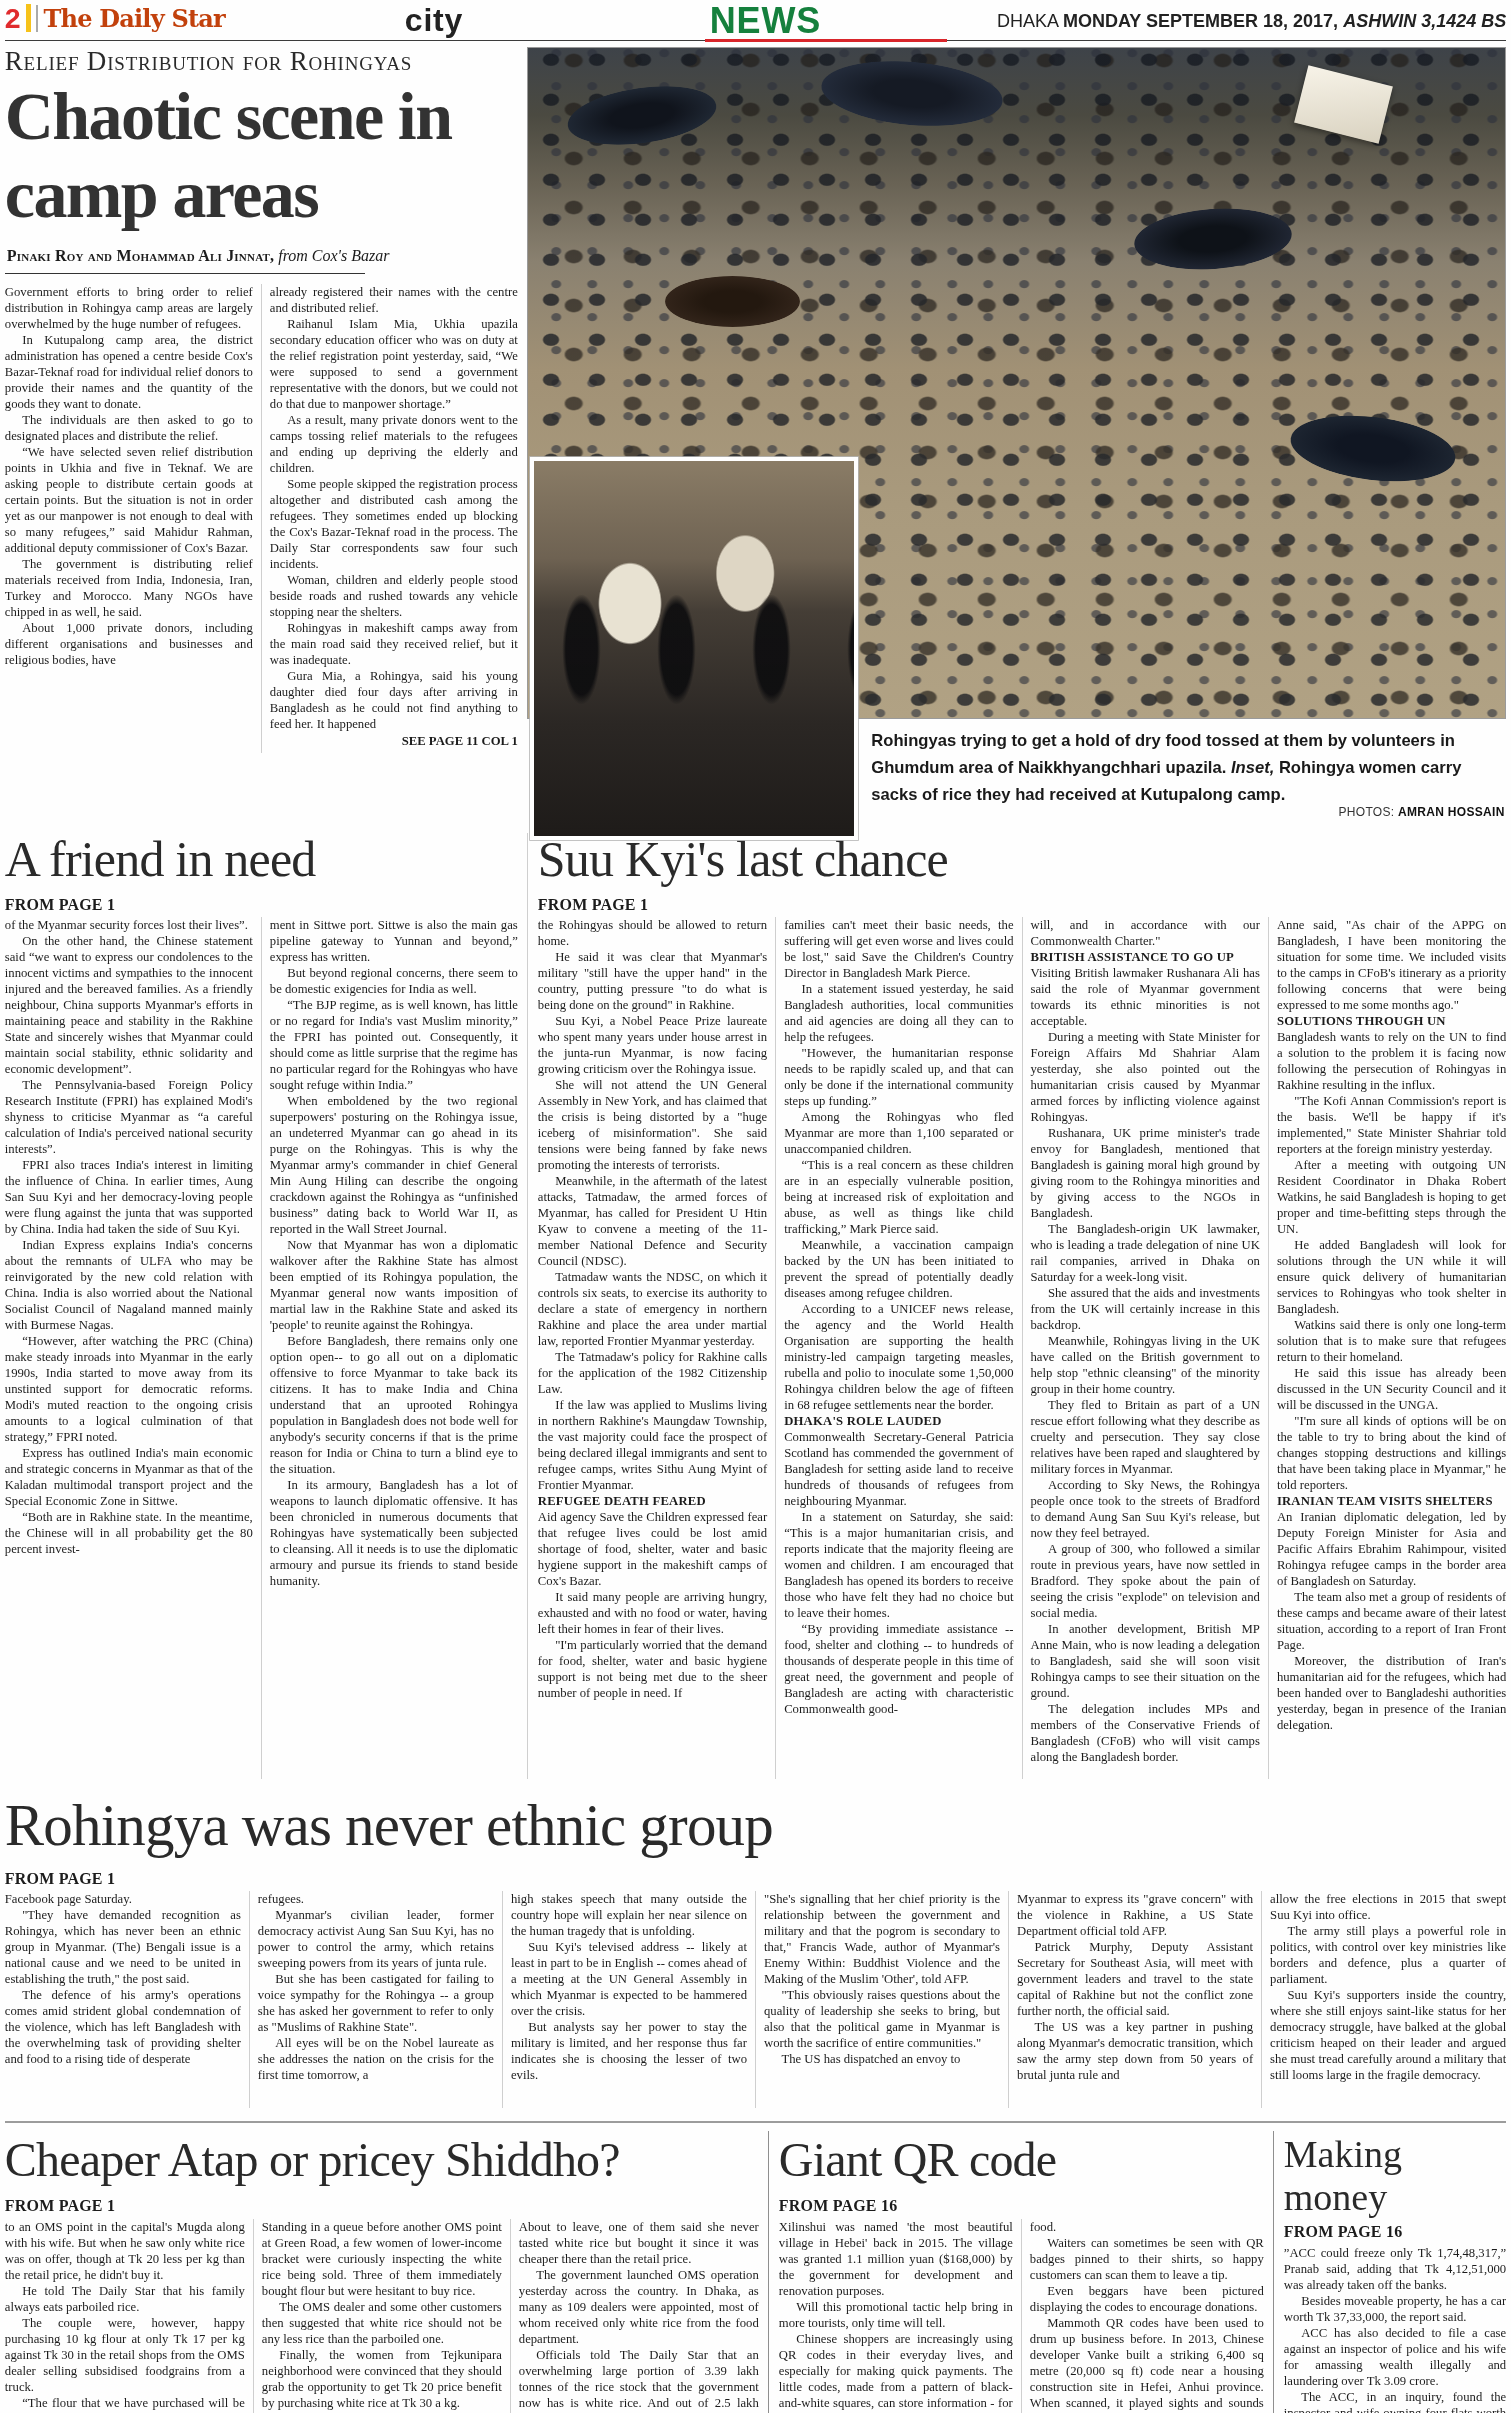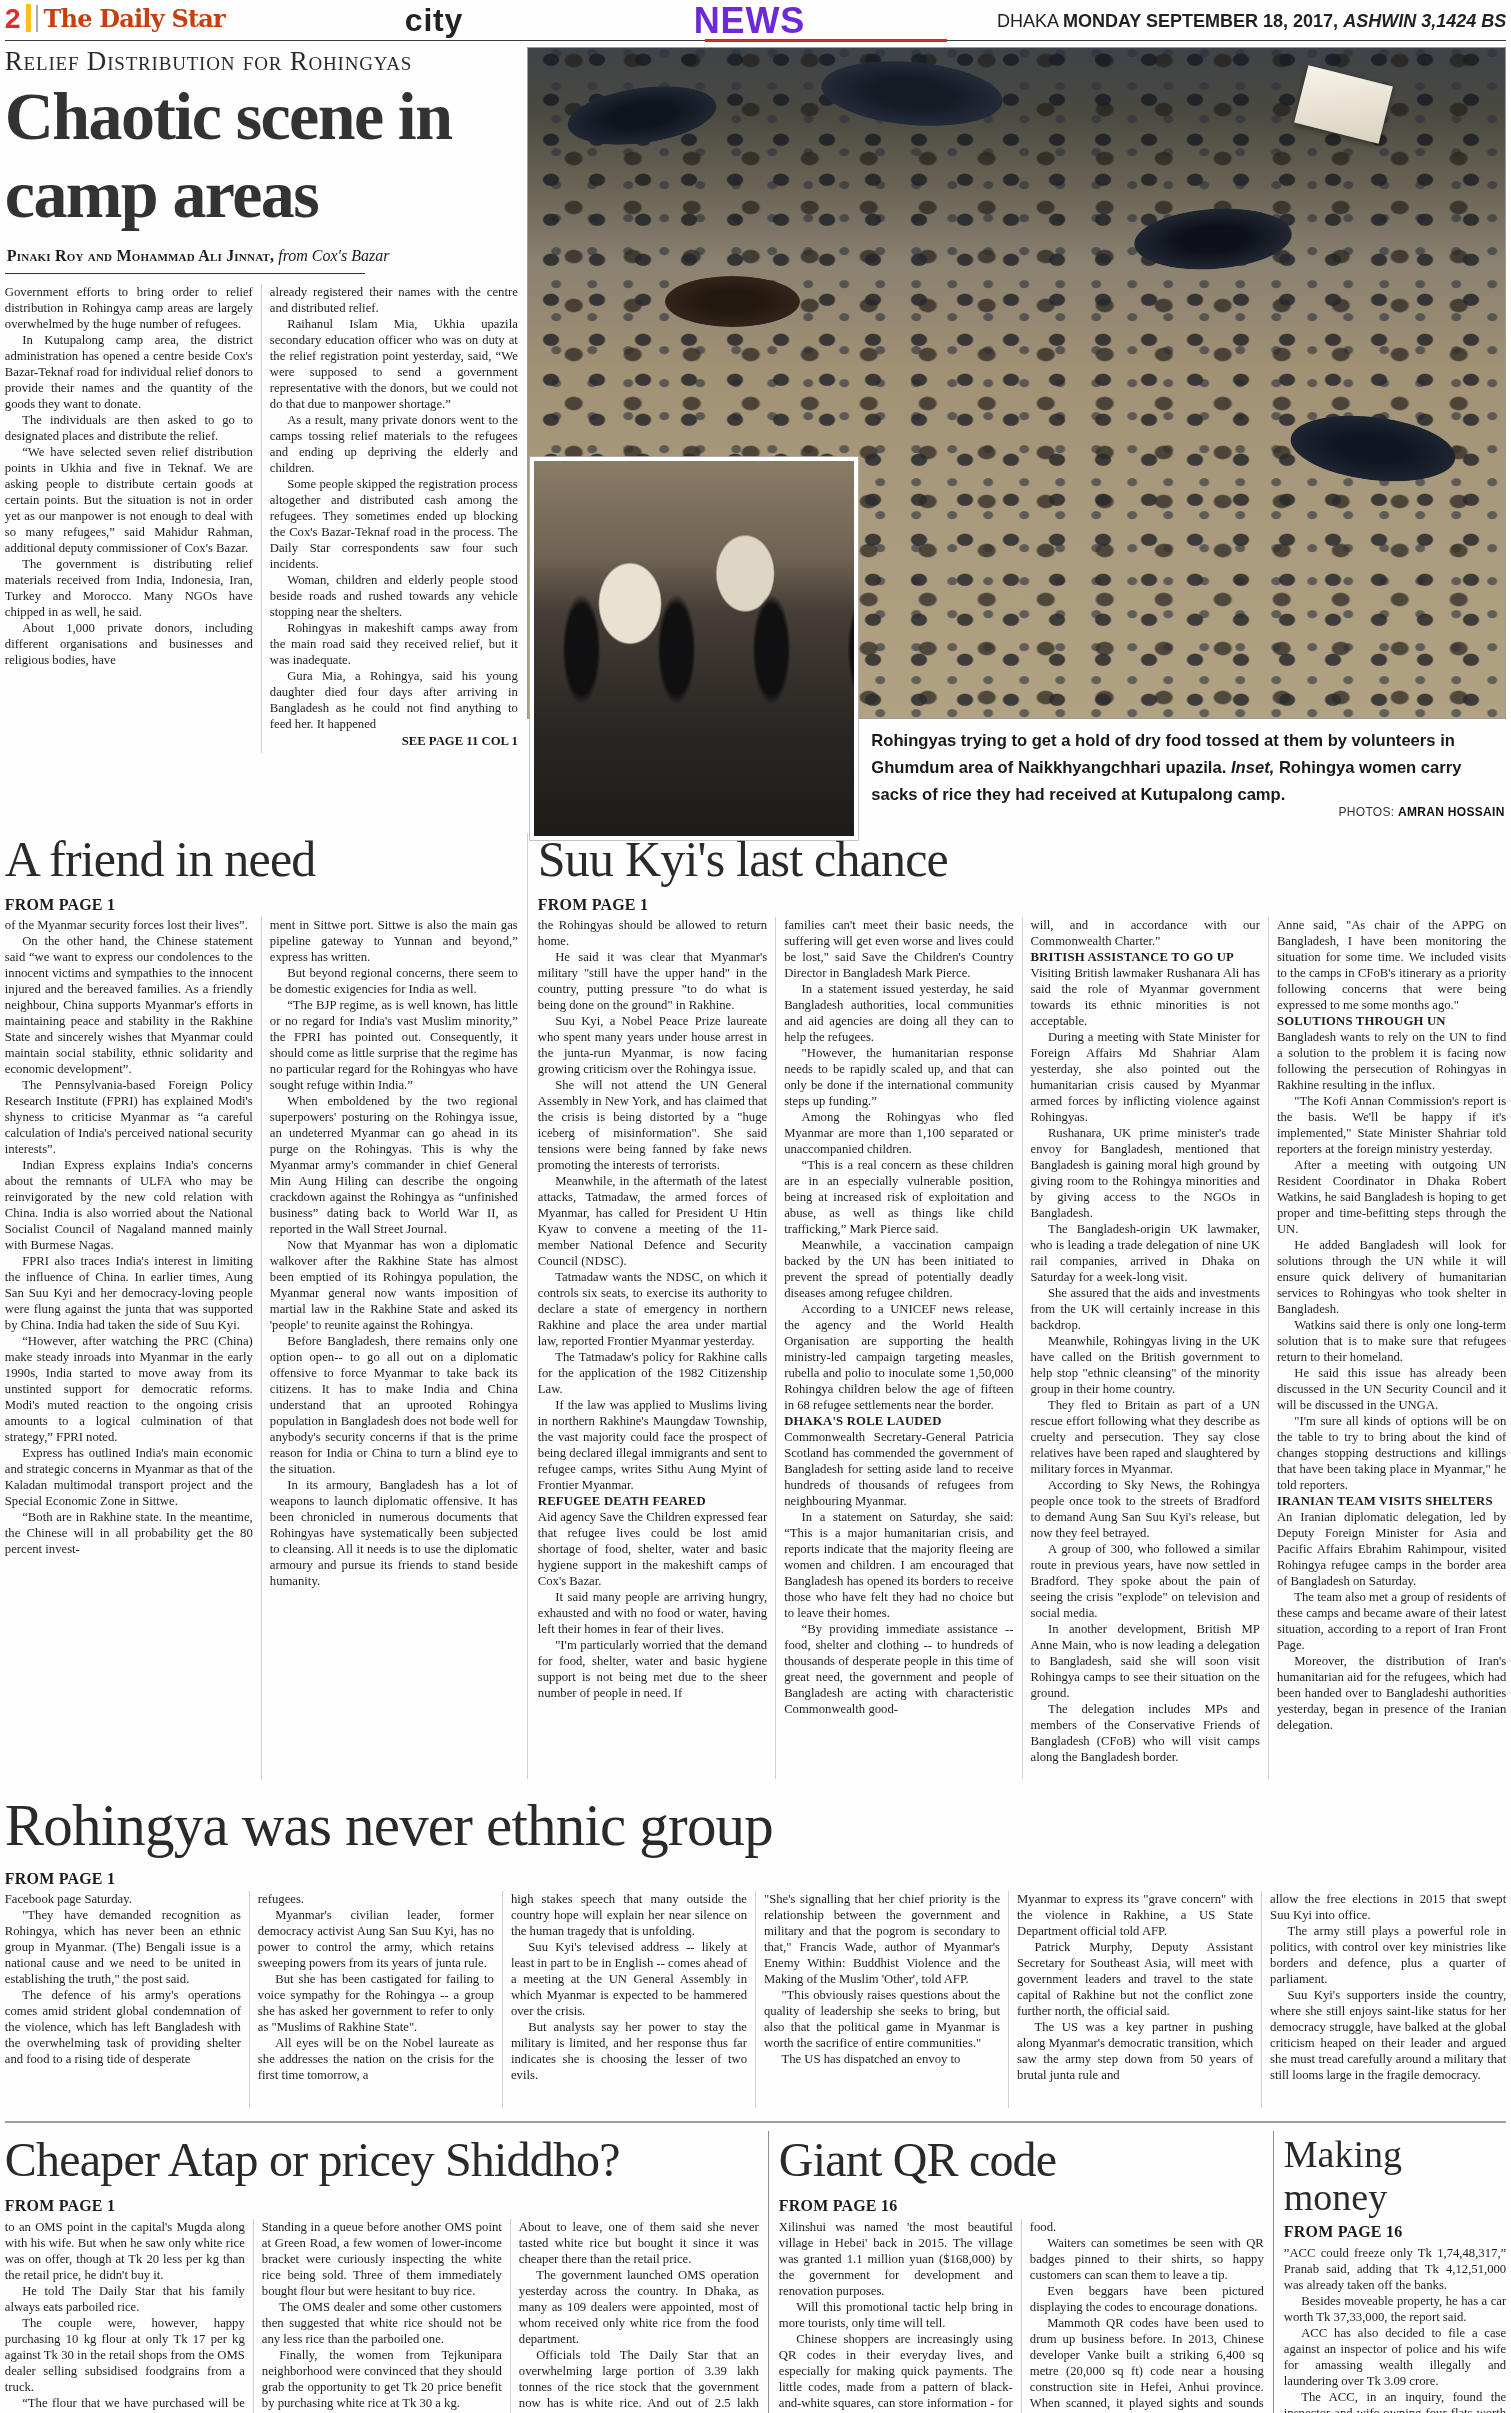--- a/index.html
+++ b/index.html
@@ -6,21 +6,21 @@
   .page{width:1511px;height:2413px;position:relative;background:#fefefe;color:#1c1c1c;
         font-family:"Liberation Serif","DejaVu Serif",serif;overflow:hidden;margin:0 auto;}
   
   .masthead{height:40px;position:relative;border-bottom:1.6px solid #3c3c3c;margin:0 4.8px;}
   .mh-left{position:absolute;left:0;top:3.2px;display:flex;align-items:center;gap:5.5px;}
   .pageno{color:#e02b2d;font:700 28.5px "Liberation Sans",sans-serif;line-height:30px;}
   .ybar{display:inline-block;width:4.8px;height:28.5px;background:#f6c21a;}
   .gbar{display:inline-block;width:1.6px;height:27px;background:#aaa;}
   .brand{font:700 24px "DejaVu Serif",serif;letter-spacing:-0.8px;color:#c2410c;}
   .mh-city{position:absolute;left:400px;top:1.6px;font:700 32px "Liberation Sans",sans-serif;color:#222;letter-spacing:0.8px;}
-  .mh-news{position:absolute;left:689px;top:0px;font:700 36px "Liberation Sans",sans-serif;color:#6d28d9;letter-spacing:0.8px;}
+  .mh-news{position:absolute;left:705px;top:0px;font:700 36px "Liberation Sans",sans-serif;color:#15803d;letter-spacing:0.8px;}
   .mh-date{position:absolute;right:0;top:11px;font:400 18px "Liberation Sans",sans-serif;color:#222;}
   .mh-date b{font-weight:700;}
   .mh-date i{font-weight:700;font-style:italic;}
   .red-seg{position:absolute;left:700px;bottom:-2.4px;width:242px;height:3.2px;background:#d9262b;}
   
   .cols{display:flex;align-items:stretch;}
   .col{flex:1;padding:0 8px;border-left:0.8px solid #cfcfcf;overflow:hidden;
        text-align:justify;font-size:12.7px;line-height:16px;}
   .col:first-child{border-left:none;padding-left:0;}
   .col:last-child{padding-right:0;}
@@ -172,22 +172,22 @@
 
   <section class="row-mid">
     <article class="friend">
       <h2 class="h-mid">A friend in need</h2>
       <p class="frompage">FROM PAGE 1</p>
       <div class="cols">
         <div class="col">
             <p>of the Myanmar security forces lost their lives”.</p>
             <p>On the other hand, the Chinese statement said “we want to express our condolences to the innocent victims and sympathies to the innocent injured and the bereaved families. As a friendly neighbour, China supports Myanmar's efforts in maintaining peace and stability in the Rakhine State and sincerely wishes that Myanmar could maintain social stability, ethnic solidarity and economic development”.</p>
             <p>The Pennsylvania-based Foreign Policy Research Institute (FPRI) has explained Modi's shyness to criticise Myanmar as “a careful calculation of India's perceived national security interests”.</p>
+            <p>FPRI also traces India's interest in limiting the influence of China. In earlier times, Aung San Suu Kyi and her democracy-loving people were flung against the junta that was supported by China. India had taken the side of Suu Kyi.</p>
             <p>Indian Express explains India's concerns about the remnants of ULFA who may be reinvigorated by the new cold relation with China. India is also worried about the National Socialist Council of Nagaland manned mainly with Burmese Nagas.</p>
-            <p>FPRI also traces India's interest in limiting the influence of China. In earlier times, Aung San Suu Kyi and her democracy-loving people were flung against the junta that was supported by China. India had taken the side of Suu Kyi.</p>
             <p>“However, after watching the PRC (China) make steady inroads into Myanmar in the early 1990s, India started to move away from its unstinted support for democratic reforms. Modi's muted reaction to the ongoing crisis amounts to a logical culmination of that strategy,” FPRI noted.</p>
             <p>Express has outlined India's main economic and strategic concerns in Myanmar as that of the Kaladan multimodal transport project and the Special Economic Zone in Sittwe.</p>
             <p>“Both are in Rakhine state. In the meantime, the Chinese will in all probability get the 80 percent invest-</p>
           </div>
         <div class="col">
             <p>ment in Sittwe port. Sittwe is also the main gas pipeline gateway to Yunnan and beyond,” express has written.</p>
             <p>But beyond regional concerns, there seem to be domestic exigencies for India as well.</p>
             <p>“The BJP regime, as is well known, has little or no regard for India's vast Muslim minority,” the FPRI has pointed out. Consequently, it should come as little surprise that the regime has no particular regard for the Rohingyas who have sought refuge within India.”</p>
             <p>When emboldened by the two regional superpowers' posturing on the Rohingya issue, an undeterred Myanmar can go ahead in its purge on the Rohingyas.  This is why the Myanmar army's commander in chief General Min Aung Hiling can describe the ongoing crackdown against the Rohingya as “unfinished business” dating back to World War II, as reported in the Wall Street Journal.</p>
             <p>Now that Myanmar has won a diplomatic walkover after the Rakhine State has almost been emptied of its Rohingya population, the Myanmar general now wants imposition of martial law in the Rakhine State and asked its 'people' to reunite against the Rohingya.</p>

